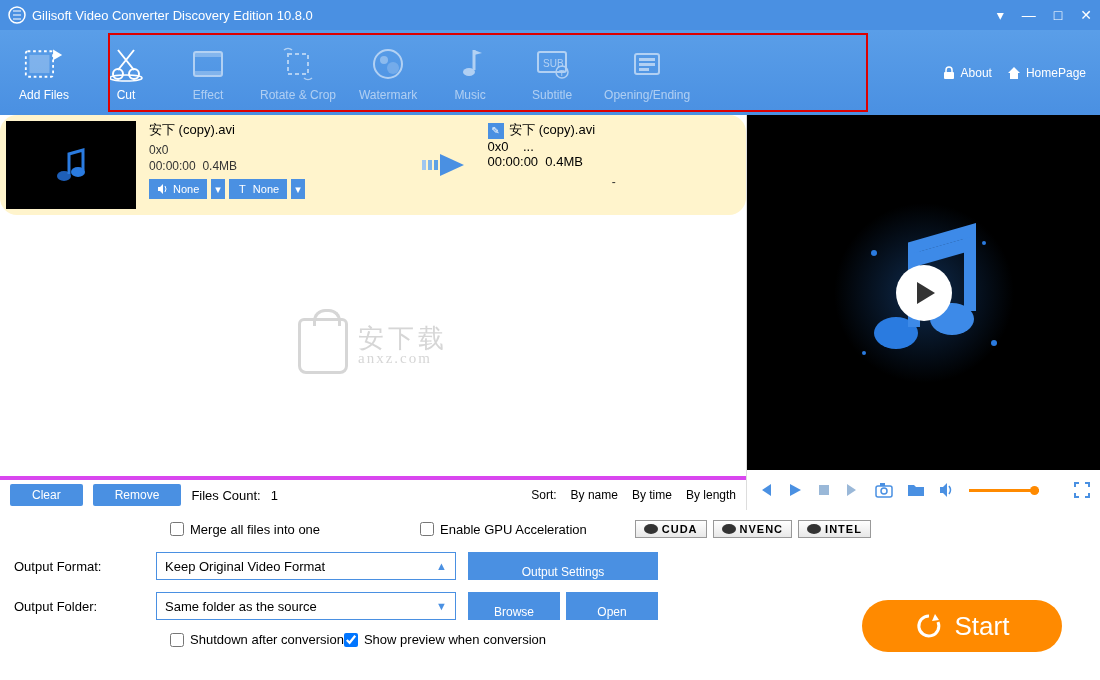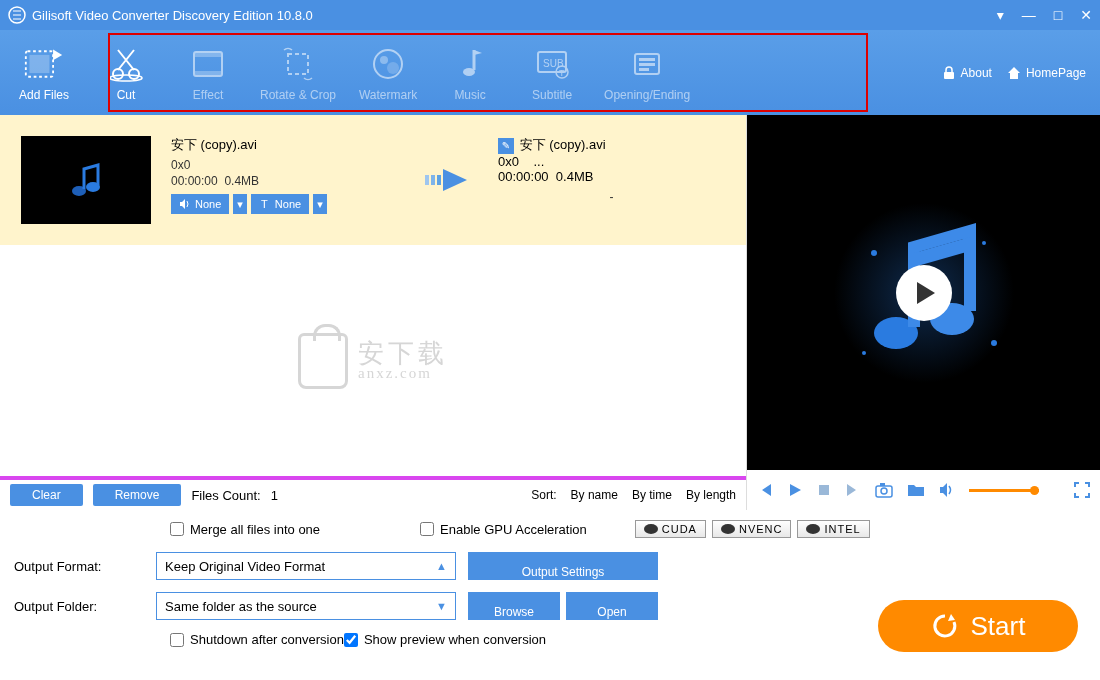--- a/index.html
+++ b/index.html
@@ -15,21 +15,21 @@
 .tool-item { display: flex; flex-direction: column; align-items: center; justify-content: center; color: #fff; font-size: 12px; cursor: pointer; margin-right: 22px; min-width: 60px; text-align:center; }
 .tool-item .ticon { width: 40px; height: 40px; margin-bottom: 4px; display:flex; align-items:center; justify-content:center; }
 .tool-group { display: flex; }
 .tool-highlight { position: absolute; border: 2px solid #d00; left: 108px; top: 3px; width: 760px; height: 79px; pointer-events: none; }
 .tool-right { margin-left: auto; display: flex; gap: 14px; align-items: center; color: #fff; font-size: 12px; }
 .tool-right .link { display: flex; align-items: center; gap: 4px; cursor: pointer; }
 .tool-item.faded { opacity: 0.55; }
 
 .content { display: flex; height: 395px; }
 .left-panel { flex: 1; background: #fff; display: flex; flex-direction: column; }
-.file-row { background: #fff4cc; display: flex; padding: 21px; gap:20px; align-items: stretch; }
+.file-row { background: #fff4cc; display: flex; padding: 6px; gap:13px; align-items: stretch; border-radius: 17px; }
 .thumb { width: 130px; height: 88px; background: #000; display:flex; align-items:center; justify-content:center; }
 .file-info { flex: 1; font-size: 13px; display:flex; flex-direction:column; }
 .file-info .fname { margin-bottom: 4px; }
 .file-info .fdim { color: #333; margin-bottom:2px; font-size:12px;}
 .file-info .fdur { color: #333; font-size:12px; margin-bottom:6px;}
 .btn-row { display: flex; gap: 4px; }
 .blue-btn { background: #4a90e2; color: #fff; font-size: 11px; padding: 2px 8px; display: flex; align-items: center; gap: 4px; cursor: pointer; border:none; height:20px; }
 .blue-btn.dd { padding: 2px 4px; }
 .arrow-mid { width: 60px; display:flex; align-items:center; justify-content:center; }
 .file-info2 { flex: 1; font-size: 13px; display:flex; flex-direction:column;}
@@ -54,31 +54,31 @@
 
 .action-bar { height:34px; display:flex; align-items:center; padding:0 10px; gap:10px; font-size:13px; border-top:4px solid #d946ef;}
 .act-btn { background:#4a90e2; color:#fff; border:none; padding:4px 22px; font-size:12px; cursor:pointer; border-radius:2px;}
 .sort-group { margin-left:auto; display:flex; align-items:center; gap:14px; font-size:12px;}
 
 .bottom { padding:10px 14px 8px 14px; background:#fff; }
 .opt-row1 { display:flex; align-items:center; gap:40px; margin-bottom:14px; padding-left:156px;}
 .chk { display:flex; align-items:center; gap:6px; font-size:13px; cursor:pointer;}
 .chk input { width:14px; height:14px;}
 .badge-group { display:flex; gap:6px; margin-left:8px;}
-.badge { border:1px solid #999; padding:2px 8px; font-size:11px; font-weight:normal; letter-spacing:1px; background:linear-gradient(#fff,#e8e8e8); display:flex; align-items:center; gap:4px;}
+.badge { border:1px solid #999; padding:2px 8px; font-size:11px; font-weight:bold; letter-spacing:1px; background:linear-gradient(#fff,#e8e8e8); display:flex; align-items:center; gap:4px;}
 .badge .eye { width:14px; height:10px; background:#333; border-radius:50%;}
 
 .form-row { display:flex; align-items:center; gap:12px; margin-bottom:12px;}
 .form-row .lbl { width:130px; font-size:13px; }
 .dropdown { width:300px; height:28px; border:1px solid #4a90e2; display:flex; align-items:center; padding:0 8px; font-size:13px; cursor:pointer; position:relative; background:#fff;}
 .dropdown .dd-arrow { margin-left:auto; color:#4a90e2; font-size:11px;}
 .mid-btn { background:#4a90e2; color:#fff; border:none; height:28px; padding:13px 20px; font-size:12px; cursor:pointer;}
 .mid-btn.wide { width:190px;}
 .btn-pair { display:flex; gap:6px;}
-.start-btn { margin-left:auto; background:#ff8a00; color:#fff; border:none; border-radius:28px; height:52px; width:200px; font-size:26px; display:flex; align-items:center; justify-content:center; gap:12px; cursor:pointer; position:absolute; right:22px; bottom:28px;}
+.start-btn { margin-left:auto; background:#ff8a00; color:#fff; border:none; border-radius:28px; height:52px; width:200px; font-size:26px; display:flex; align-items:center; justify-content:center; gap:12px; cursor:pointer; position:absolute; right:38px; bottom:28px;}
 .start-btn .ricon { font-size:24px;}
 
 .opt-row2 { display:flex; padding-left:156px; font-size:13px;}
 svg { display:block; }
 .pctrl { cursor:pointer; }
 </style>
 </head>
 <body>
 
 <div class="titlebar">

